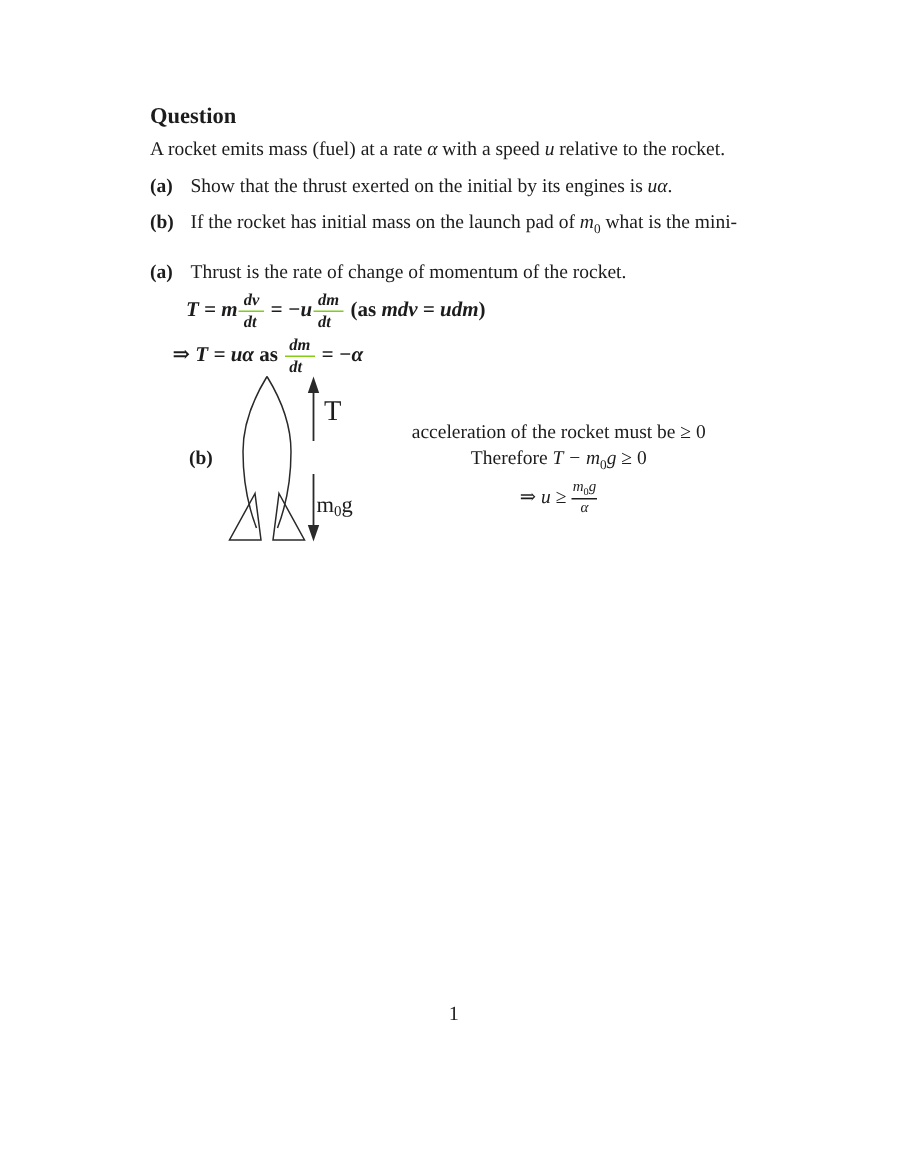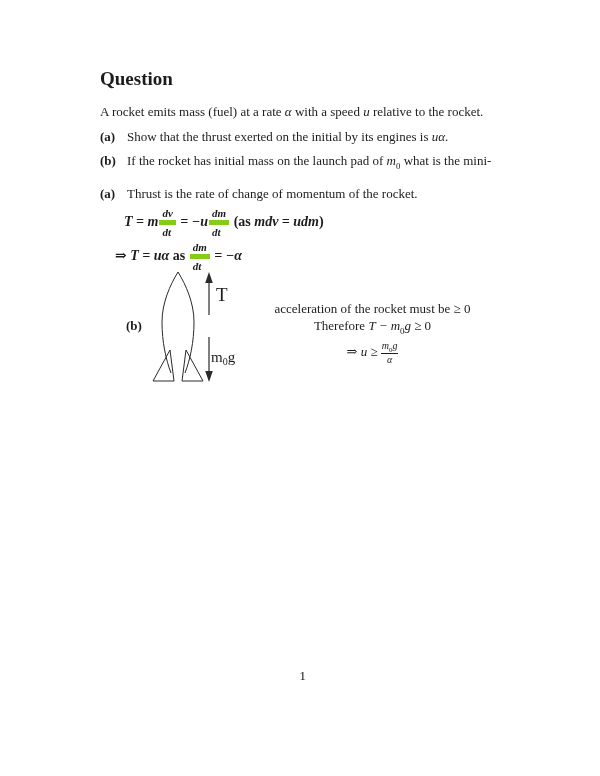--- a/index.html
+++ b/index.html
@@ -16,29 +16,29 @@
     background:#ffffff;
     overflow:hidden;
   }
   .content {
     position:absolute;
     left:100px;
     top:70px;
     width:430px;
   }
   .heading {
-    font-size:19px;
+    font-size:15px;
     font-weight:bold;
     line-height:17px;
   }
   .line { white-space:nowrap; }
   .intro {
     font-size:13px;
     line-height:17px;
-    margin-top:16px;
+    margin-top:3px;
   }
   .item {
     display:flex;
     font-size:13px;
     line-height:17px;
   }
   .item .label {
     font-weight:bold;
     flex:0 0 27px;
   }
@@ -60,21 +60,21 @@
   .equation.eq2 { margin-left:15px; margin-top:3px; }
   .frac {
     display:inline-block;
     vertical-align:middle;
     text-align:left;
     font-size:11px;
     line-height:1.1;
     padding:0 1px;
   }
   .frac .num { display:block; padding:0 3px 1px; }
-  .frac .den { display:block; border-top:5px solid #84cc16; padding:1px 3px 0; }
+  .frac .den { display:block; border-top:1px solid #84cc16; padding:1px 3px 0; }
   .diagram-row {
     position:relative;
     height:122px;
     margin-top:0;
   }
   .b-label {
     position:absolute;
     left:26px;
     top:46px;
     font-weight:bold;

